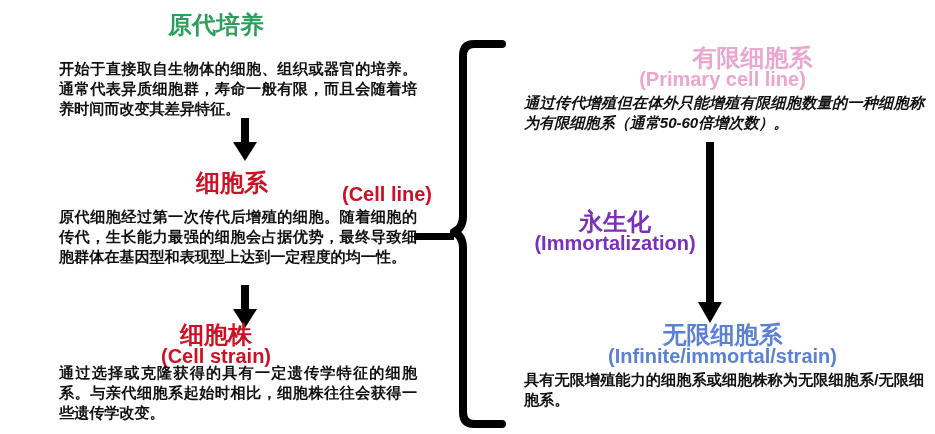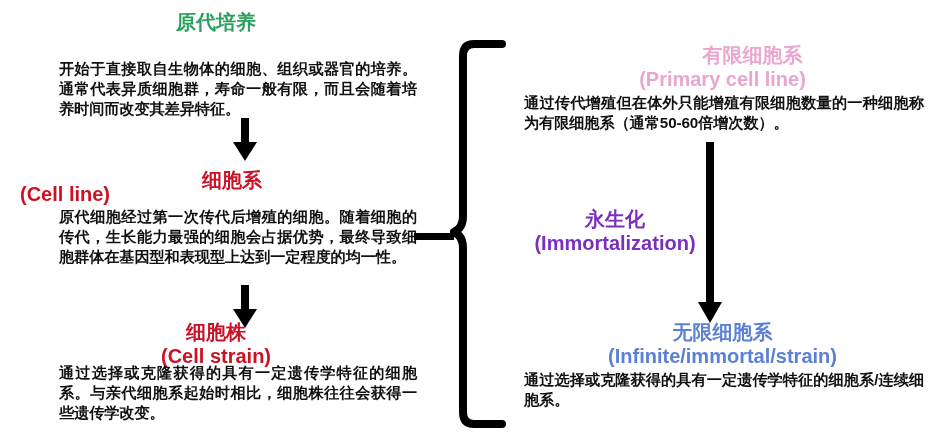--- a/index.html
+++ b/index.html
@@ -10,21 +10,21 @@
   #canvas {
     position: relative;
     width: 935px;
     height: 434px;
     background: #ffffff;
     overflow: hidden;
     font-family: "Liberation Sans", "DejaVu Sans", sans-serif;
   }
   .node-cn {
     position: absolute;
-    font-size: 20px;
+    font-size: 24px;
     font-weight: bold;
     line-height: 1.05;
     white-space: nowrap;
   }
   .node-en {
     position: absolute;
     font-size: 20px;
     font-weight: bold;
     line-height: 1.05;
     white-space: nowrap;
@@ -62,21 +62,21 @@
   <div class="body-text" style="left:59px; top:59px; width:358px;">开始于直接取自生物体的细胞、组织或器官的培养。通常代表异质细胞群，寿命一般有限，而且会随着培养时间而改变其差异特征。</div>
 
   <div class="arrow-v" style="left:232px; top:118px;">
     <svg width="26" height="44" viewBox="0 0 26 44">
       <rect x="9" y="0" width="8" height="27" fill="#000000"></rect>
       <polygon points="1,24 25,24 13,43" fill="#000000"></polygon>
     </svg>
   </div>
 
   <div class="node-cn red" style="left:16px; top:160px; width:432px; text-align:center;margin-top:10px;">细胞系</div>
-  <div class="node-en red" style="left:0; top:184px; width:432px; text-align:left;margin-left:20px;">(Cell line)</div>
+  <div class="node-en red" style="left:0; top:184px; width:432px; text-align:right;">(Cell line)</div>
   <div class="body-text" style="left:59px; top:207px; width:358px;">原代细胞经过第一次传代后增殖的细胞。随着细胞的传代，生长能力最强的细胞会占据优势，最终导致细胞群体在基因型和表现型上达到一定程度的均一性。</div>
 
   <div class="arrow-v" style="left:232px; top:285px;">
     <svg width="26" height="44" viewBox="0 0 26 44">
       <rect x="9" y="0" width="8" height="27" fill="#000000"></rect>
       <polygon points="1,24 25,24 13,43" fill="#000000"></polygon>
     </svg>
   </div>
 
   <div class="node-cn red" style="left:0; top:322px; width:432px; text-align:center;">细胞株</div>
@@ -98,29 +98,29 @@
                Q 19,190 10,194
                Q 19,198 19,210
                L 19,374
                Q 19,386 30,386
                L 58,386" fill="none" stroke="#000000" stroke-width="8" stroke-linecap="round" stroke-linejoin="round"></path>
     </svg>
   </div>
 
   <div class="node-cn pink" style="left:540px; top:45px; width:425px; text-align:center;">有限细胞系</div>
   <div class="node-en pink" style="left:510px; top:69px; width:425px; text-align:center;">(Primary cell line)</div>
-  <div class="body-text" style="left:524px; top:93px; width:400px;">通过传代增殖但在体外只能增殖有限细胞数量的一种细胞称为有限细胞系（通常50-60倍增次数）。</div>
+  <div class="body-text" style="left:524px; top:93px; width:400px;font-style:italic;">通过传代增殖但在体外只能增殖有限细胞数量的一种细胞称为有限细胞系（通常50-60倍增次数）。</div>
 
   <div class="arrow-v" style="left:697px; top:142px;">
     <svg width="26" height="182" viewBox="0 0 26 182">
       <rect x="9" y="0" width="8" height="163" fill="#000000"></rect>
       <polygon points="1,160 25,160 13,181" fill="#000000"></polygon>
     </svg>
   </div>
 
   <div class="node-cn purple" style="left:500px; top:209px; width:230px; text-align:center;">永生化</div>
   <div class="node-en purple" style="left:500px; top:233px; width:230px; text-align:center;">(Immortalization)</div>
 
   <div class="node-cn blue" style="left:510px; top:322px; width:425px; text-align:center;">无限细胞系</div>
   <div class="node-en blue" style="left:510px; top:346px; width:425px; text-align:center;">(Infinite/immortal/strain)</div>
-  <div class="body-text" style="left:524px; top:370px; width:400px;">通过选择或克隆获得的具有一定遗传学特征的细胞系/连续细胞系。</div>
+  <div class="body-text" style="left:524px; top:370px; width:400px;">具有无限增殖能力的细胞系或细胞株称为无限细胞系/无限细胞系。</div>
 
 </div>
 
 </body></html>

